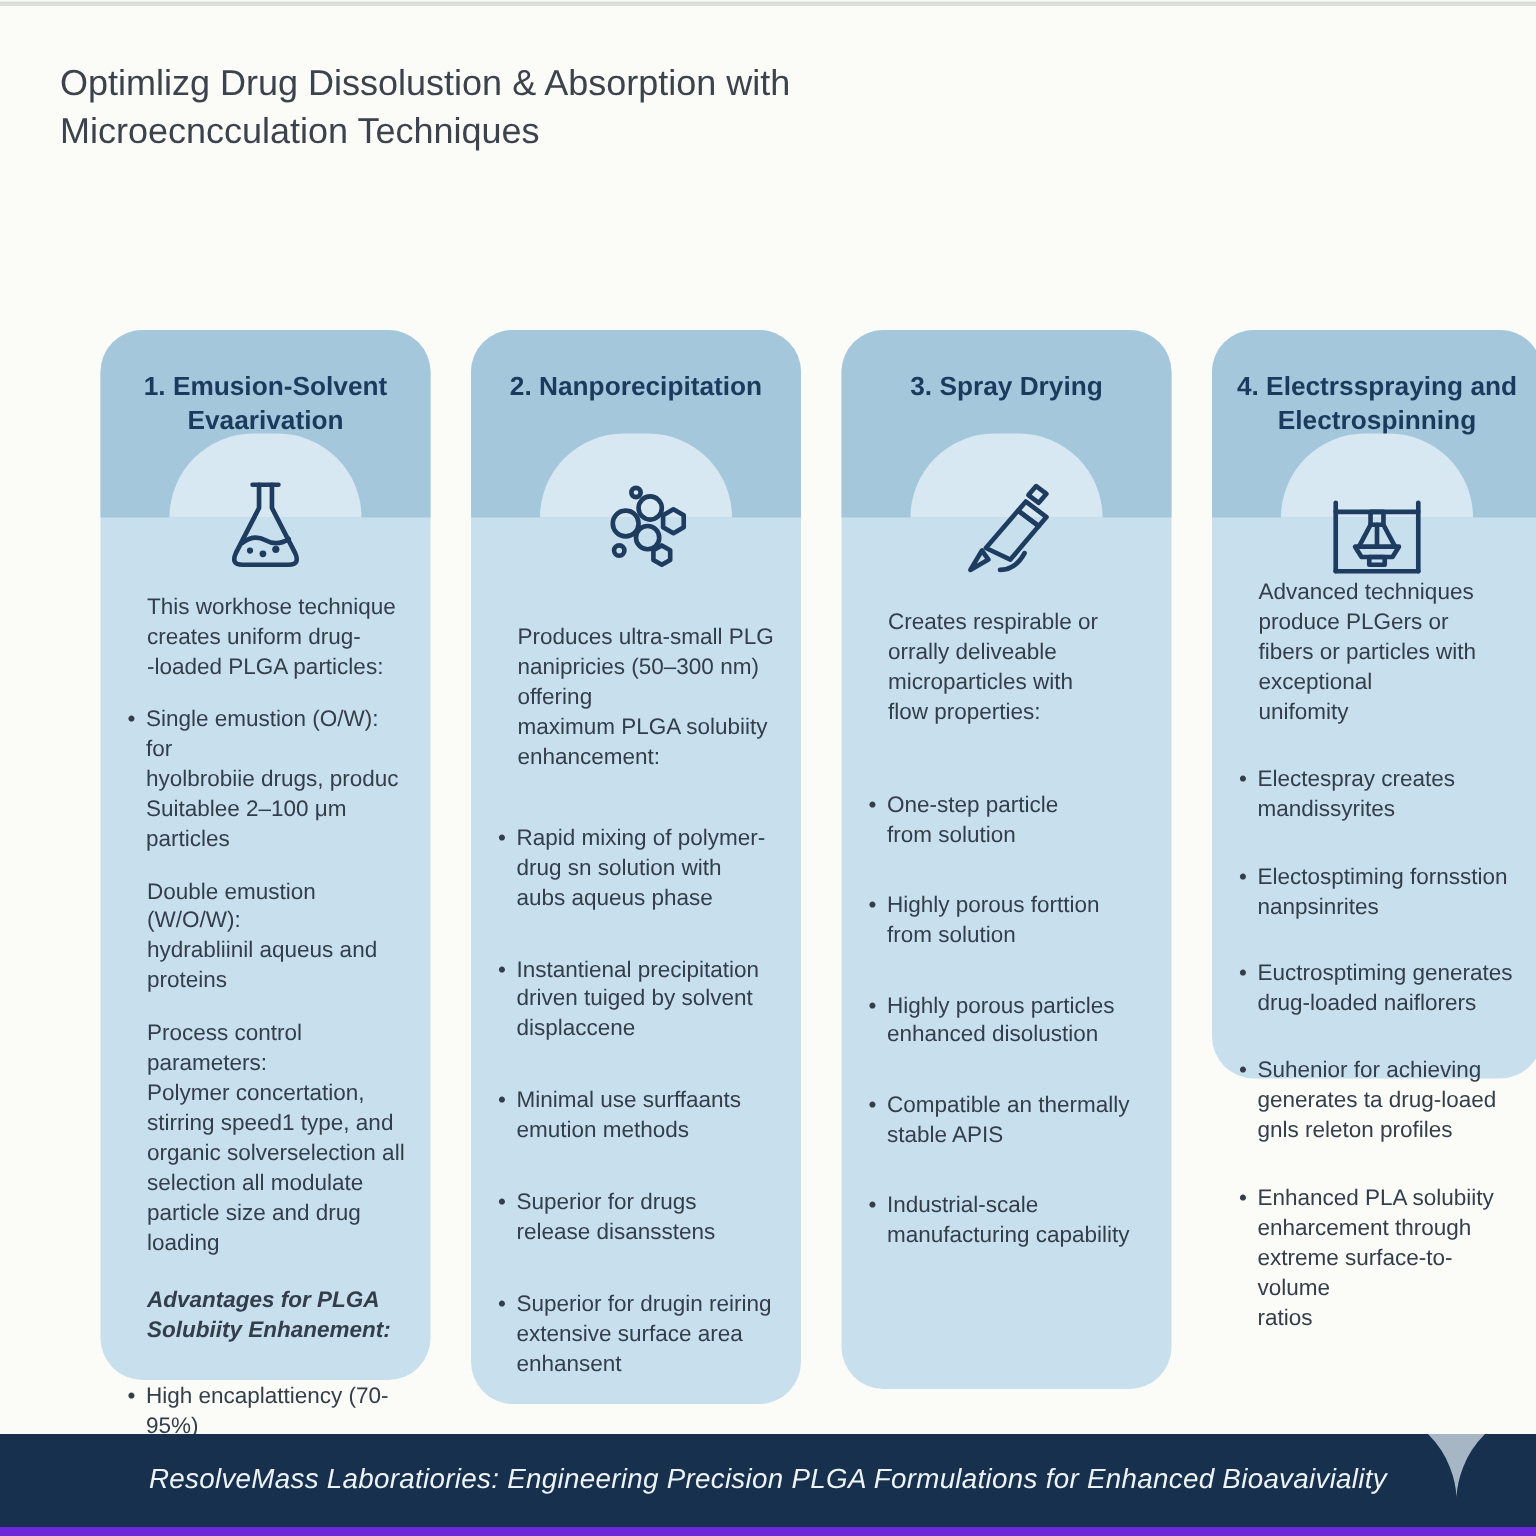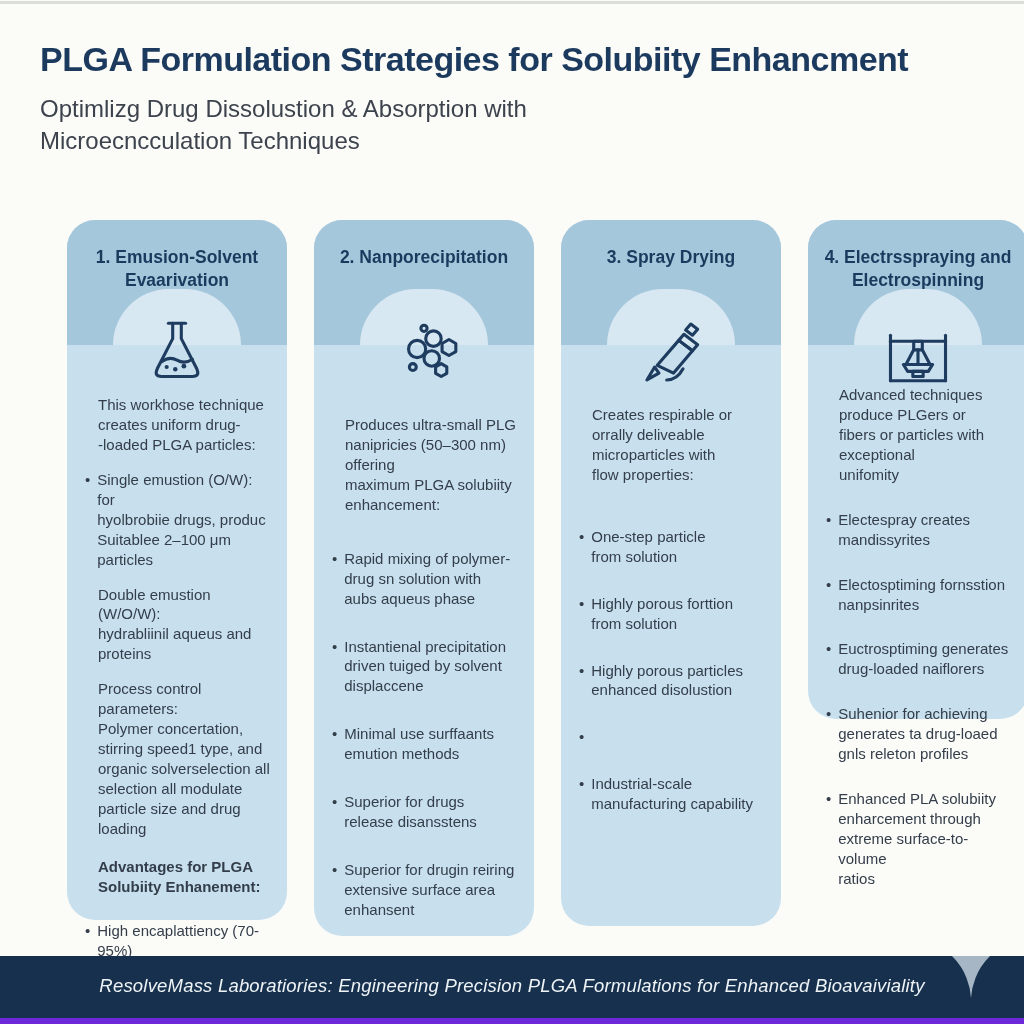--- a/index.html
+++ b/index.html
@@ -53,40 +53,39 @@
   .card:nth-of-type(2) .card-body{padding-top:70px;}
   .card:nth-of-type(3) .card-body{padding-top:60px;}
   .card:nth-of-type(4) .card-body{padding-top:40px;}
   .sec{display:flex;gap:7px;margin-bottom:15px;white-space:pre-line;}
   .card:nth-of-type(2) .sec{margin-bottom:28px;}
   .card:nth-of-type(3) .sec{margin-bottom:27px;}
   .card:nth-of-type(4) .sec{margin-bottom:25px;}
   .card:nth-of-type(2) .sec.intro{margin-bottom:34px;}
   .card:nth-of-type(3) .sec.intro{margin-bottom:42px;}
   .sec.intro,.sec.text,.sec.subheading{padding-left:13px;}
-  .sec.subheading{font-weight:bold;margin-top:18px;margin-bottom:24px;}
+  .sec.subheading{font-weight:bold;margin-top:18px;margin-bottom:24px;font-style:italic;}
   .sec .dot{flex:0 0 auto;}
   .footer{
     position:absolute;left:0;bottom:0;width:100%;height:62px;background:var(--footer_bg);
     border-bottom:6px solid #6d28d9;box-sizing:content-box;
     display:flex;align-items:center;justify-content:center;font-style:italic;
   }
   .footer p{
     margin:0 0 2px 0;color:var(--footer_text);font-size:18.5px;font-weight:500;
     letter-spacing:.2px;
   }
   .footer-notch{position:absolute;top:0;right:34px;width:38px;height:42px;}
 </style>
 </head>
 <body style="--title: #1c3a5e; --subtitle: #3d434d; --card_header_bg: #a5c7db; --card_body_bg: #c8dfee; --bump_bg: #d8e8f3; --icon_stroke: #1e3c5f; --body_text: #333e4a; --footer_bg: #16304d; --footer_text: #eef3f6; --notch: #a6b6c4;">
 
 <div class="top-line"></div>
 
 <header class="page-header">
-  <h1>PLGA Formulation Strategies for Solubiity Enhancment</h1>
   <p class="subtitle">Optimlizg Drug Dissolustion &amp; Absorption with
 Microecncculation Techniques</p>
 </header>
 
 <main class="cards" id="cards">
     <section class="card">
       <div class="card-head">
         <h2>1. Emusion-Solvent
 Evaarivation</h2>
         <div class="bump"></div>
@@ -189,21 +188,22 @@
         <div class="sec intro"><span>Creates respirable or
 orrally deliveable
 microparticles with
 flow properties:</span></div>
         <div class="sec bullet"><span class="dot">•</span><span>One-step particle
 from solution</span></div>
         <div class="sec bullet"><span class="dot">•</span><span>Highly porous forttion
 from solution</span></div>
         <div class="sec bullet"><span class="dot">•</span><span>Highly porous particles
 enhanced disolustion</span></div>
-        <div class="sec bullet"><span class="dot">•</span></div>
+        <div class="sec bullet"><span class="dot">•</span><span>Compatible an thermally
+stable APIS</span></div>
         <div class="sec bullet"><span class="dot">•</span><span>Industrial-scale
 manufacturing capability</span></div>
       </div>
     </section>
     <section class="card">
       <div class="card-head">
         <h2>4. Electrsspraying and
 Electrospinning</h2>
         <div class="bump"></div>
       </div>

